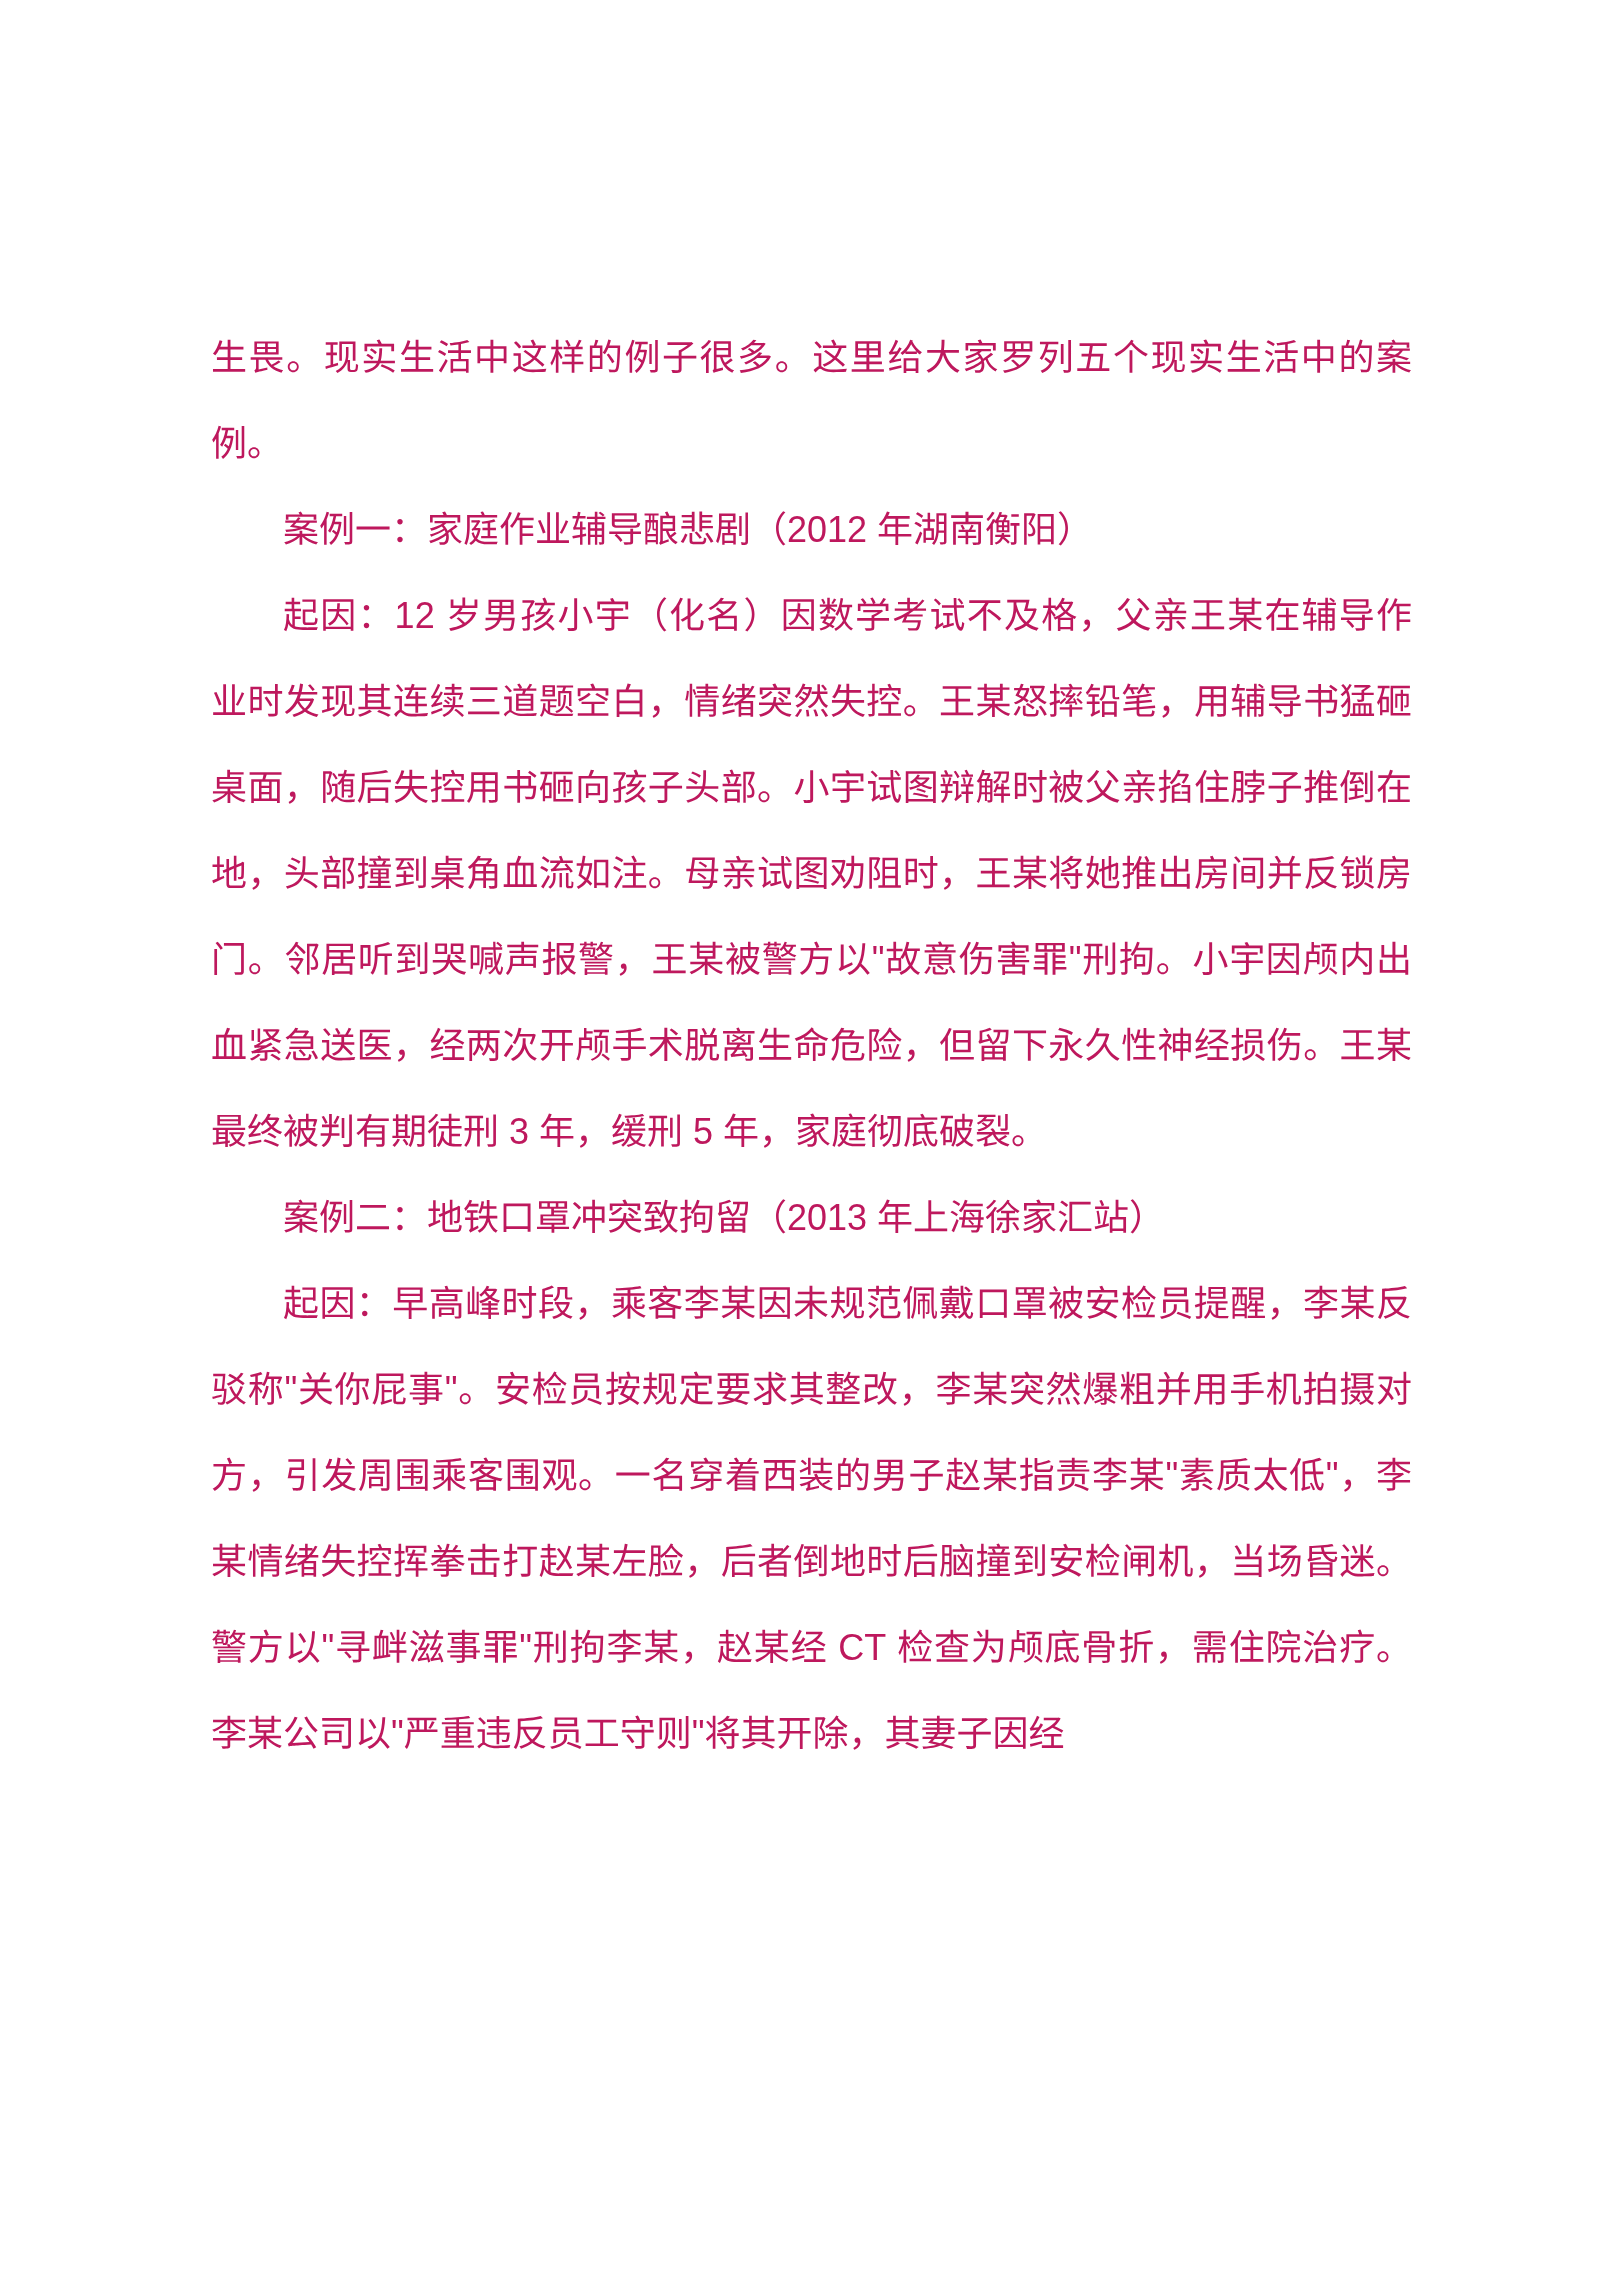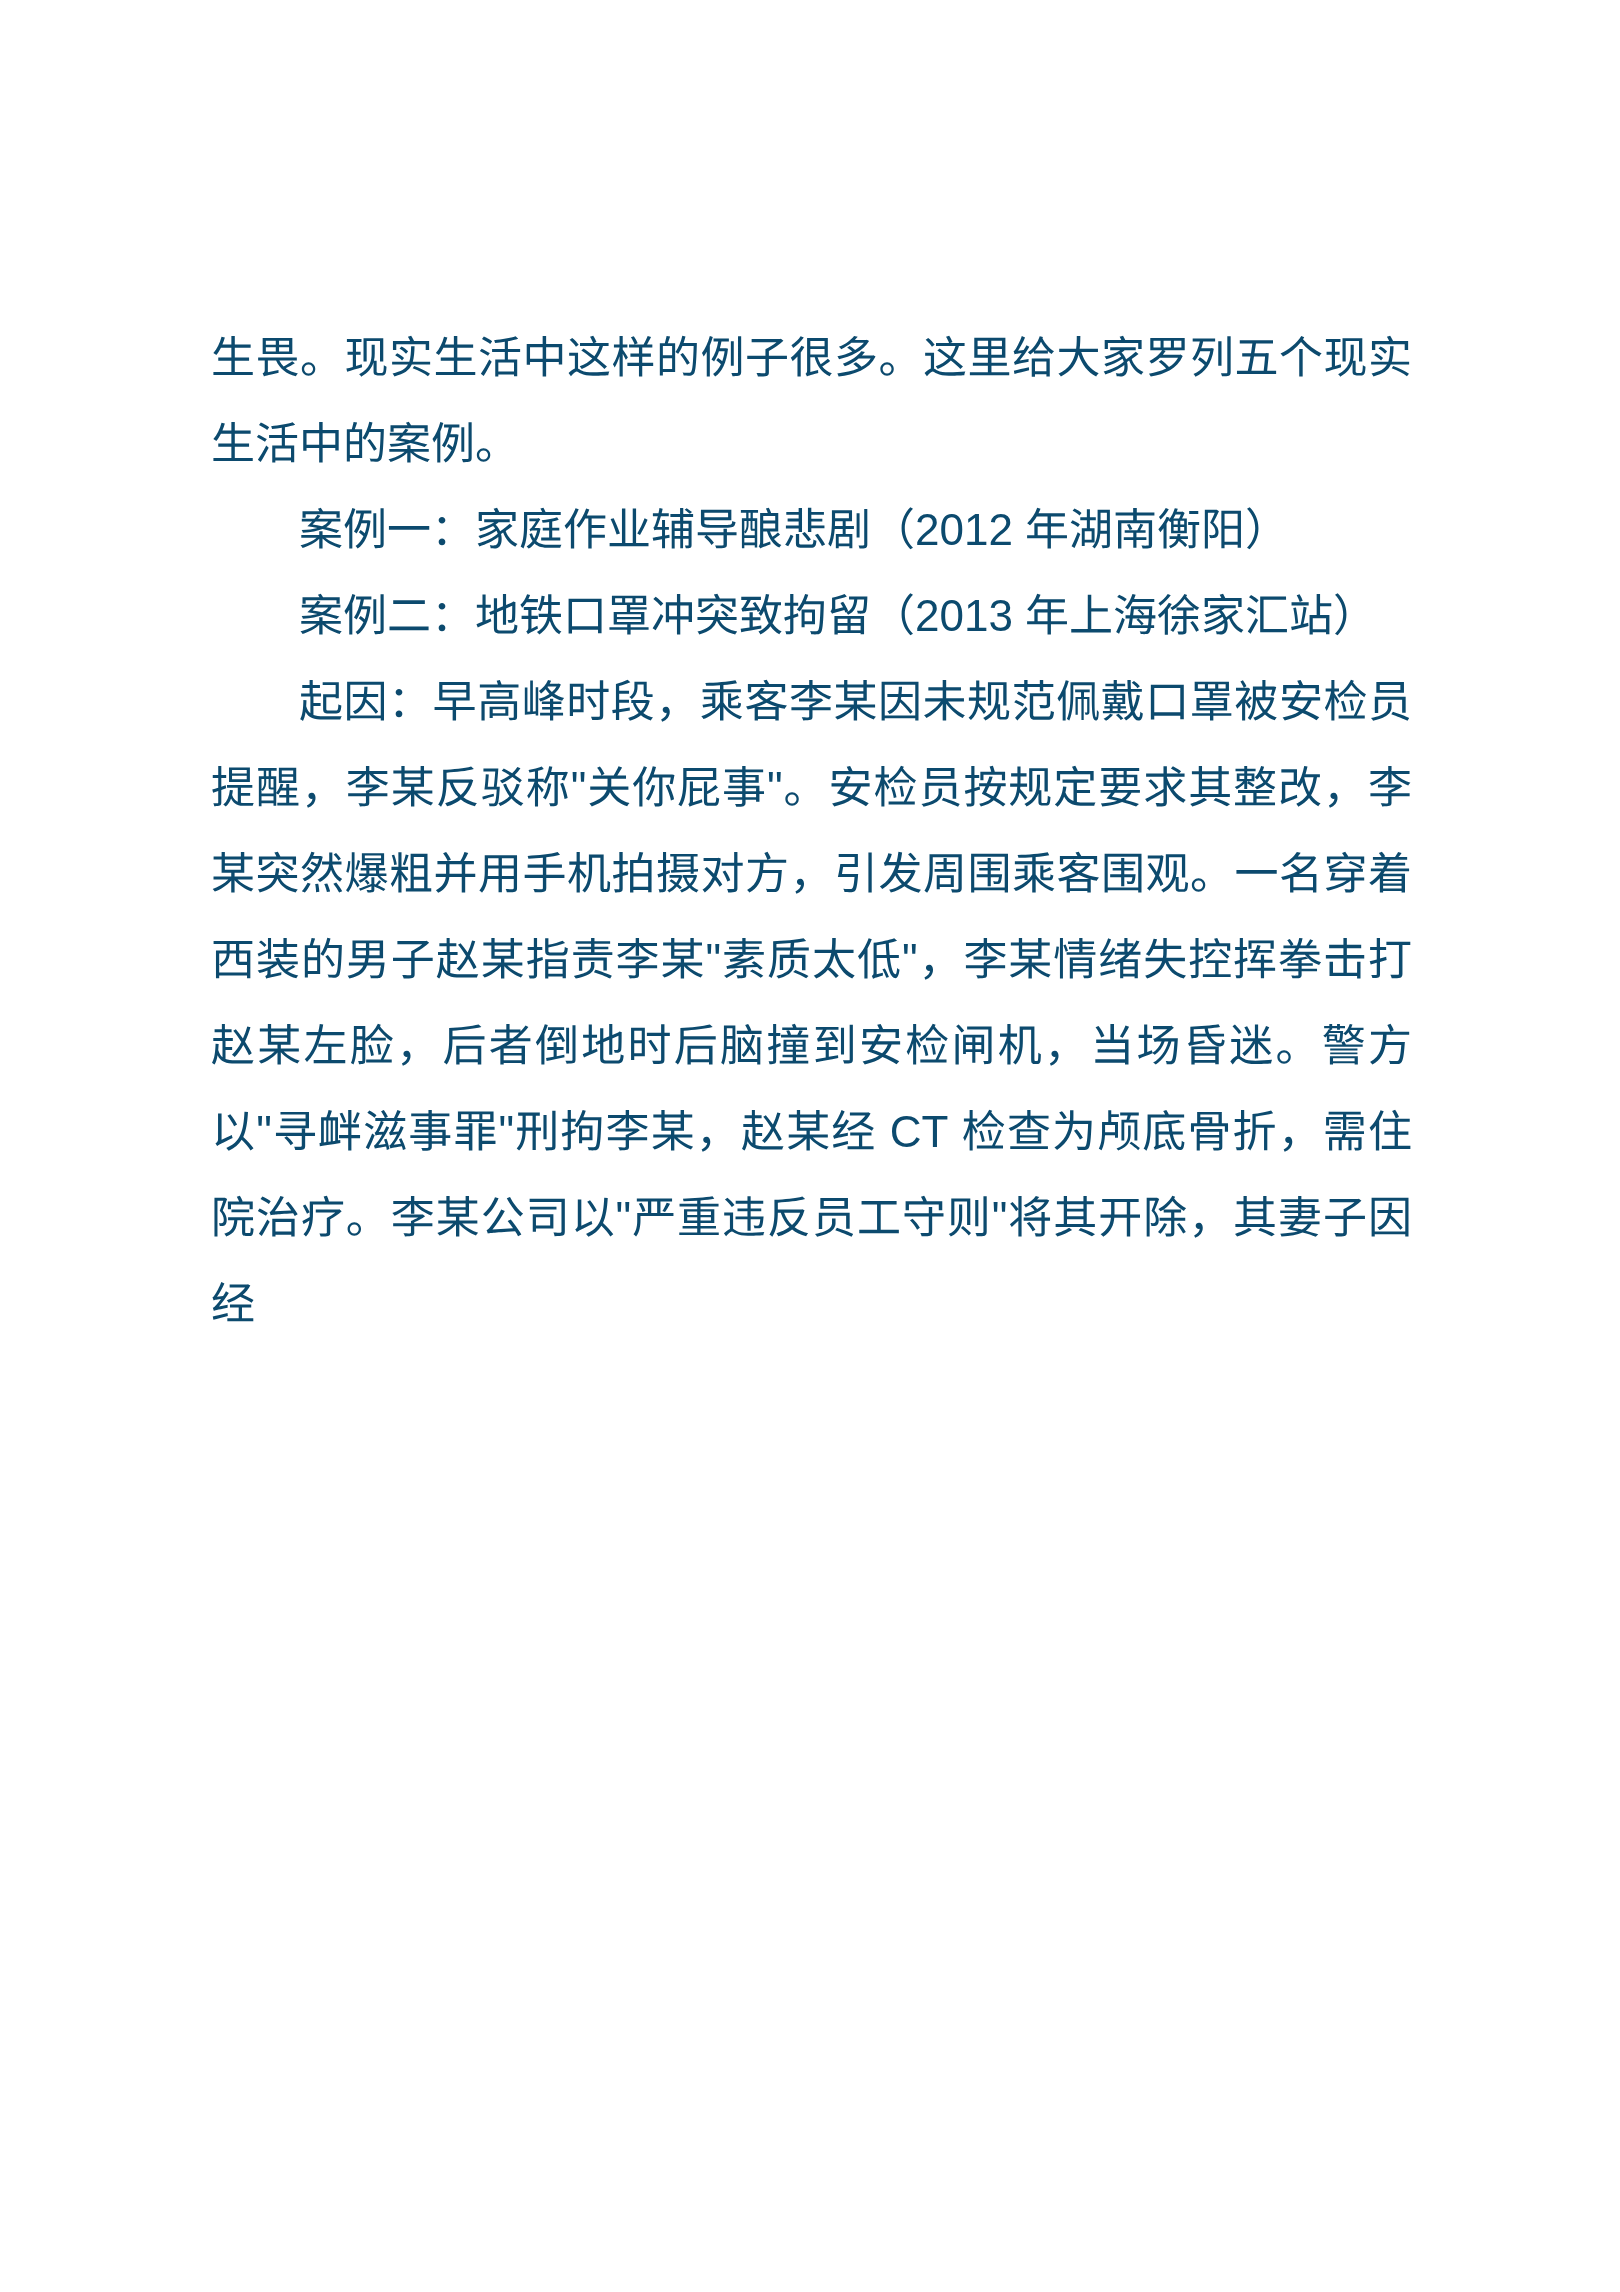--- a/index.html
+++ b/index.html
@@ -19,23 +19,23 @@
       height: 2293px;
       background: #ffffff;
       overflow: hidden;
     }
     
     .text-block {
       position: absolute;
       left: 211px;
       top: 315px;
       width: 1201px;
-      font-size: 44px;
+      font-size: 36px;
       line-height: 86px;
-      color: #0c4a6e;
+      color: #be185d;
       text-align: justify;
       text-justify: inter-ideograph;
       font-kerning: none;
     }
     .para {
       margin: 0;
       padding: 0;
       word-break: break-all;
       overflow-wrap: break-word;
     }
@@ -43,17 +43,18 @@
       text-indent: 2em;
     }
   </style>
 </head>
 <body>
 
 <div class="page">
   <div class="text-block">
     <p class="para">生畏。现实生活中这样的例子很多。这里给大家罗列五个现实生活中的案例。</p>
     <p class="para indent">案例一：家庭作业辅导酿悲剧（2012 年湖南衡阳）</p>
+    <p class="para indent">起因：12 岁男孩小宇（化名）因数学考试不及格，父亲王某在辅导作业时发现其连续三道题空白，情绪突然失控。王某怒摔铅笔，用辅导书猛砸桌面，随后失控用书砸向孩子头部。小宇试图辩解时被父亲掐住脖子推倒在地，头部撞到桌角血流如注。母亲试图劝阻时，王某将她推出房间并反锁房门。邻居听到哭喊声报警，王某被警方以"故意伤害罪"刑拘。小宇因颅内出血紧急送医，经两次开颅手术脱离生命危险，但留下永久性神经损伤。王某最终被判有期徒刑 3 年，缓刑 5 年，家庭彻底破裂。</p>
     <p class="para indent">案例二：地铁口罩冲突致拘留（2013 年上海徐家汇站）</p>
     <p class="para indent">起因：早高峰时段，乘客李某因未规范佩戴口罩被安检员提醒，李某反驳称"关你屁事"。安检员按规定要求其整改，李某突然爆粗并用手机拍摄对方，引发周围乘客围观。一名穿着西装的男子赵某指责李某"素质太低"，李某情绪失控挥拳击打赵某左脸，后者倒地时后脑撞到安检闸机，当场昏迷。警方以"寻衅滋事罪"刑拘李某，赵某经 CT 检查为颅底骨折，需住院治疗。李某公司以"严重违反员工守则"将其开除，其妻子因经</p>
   </div>
 </div>
 
 
 </body></html>

